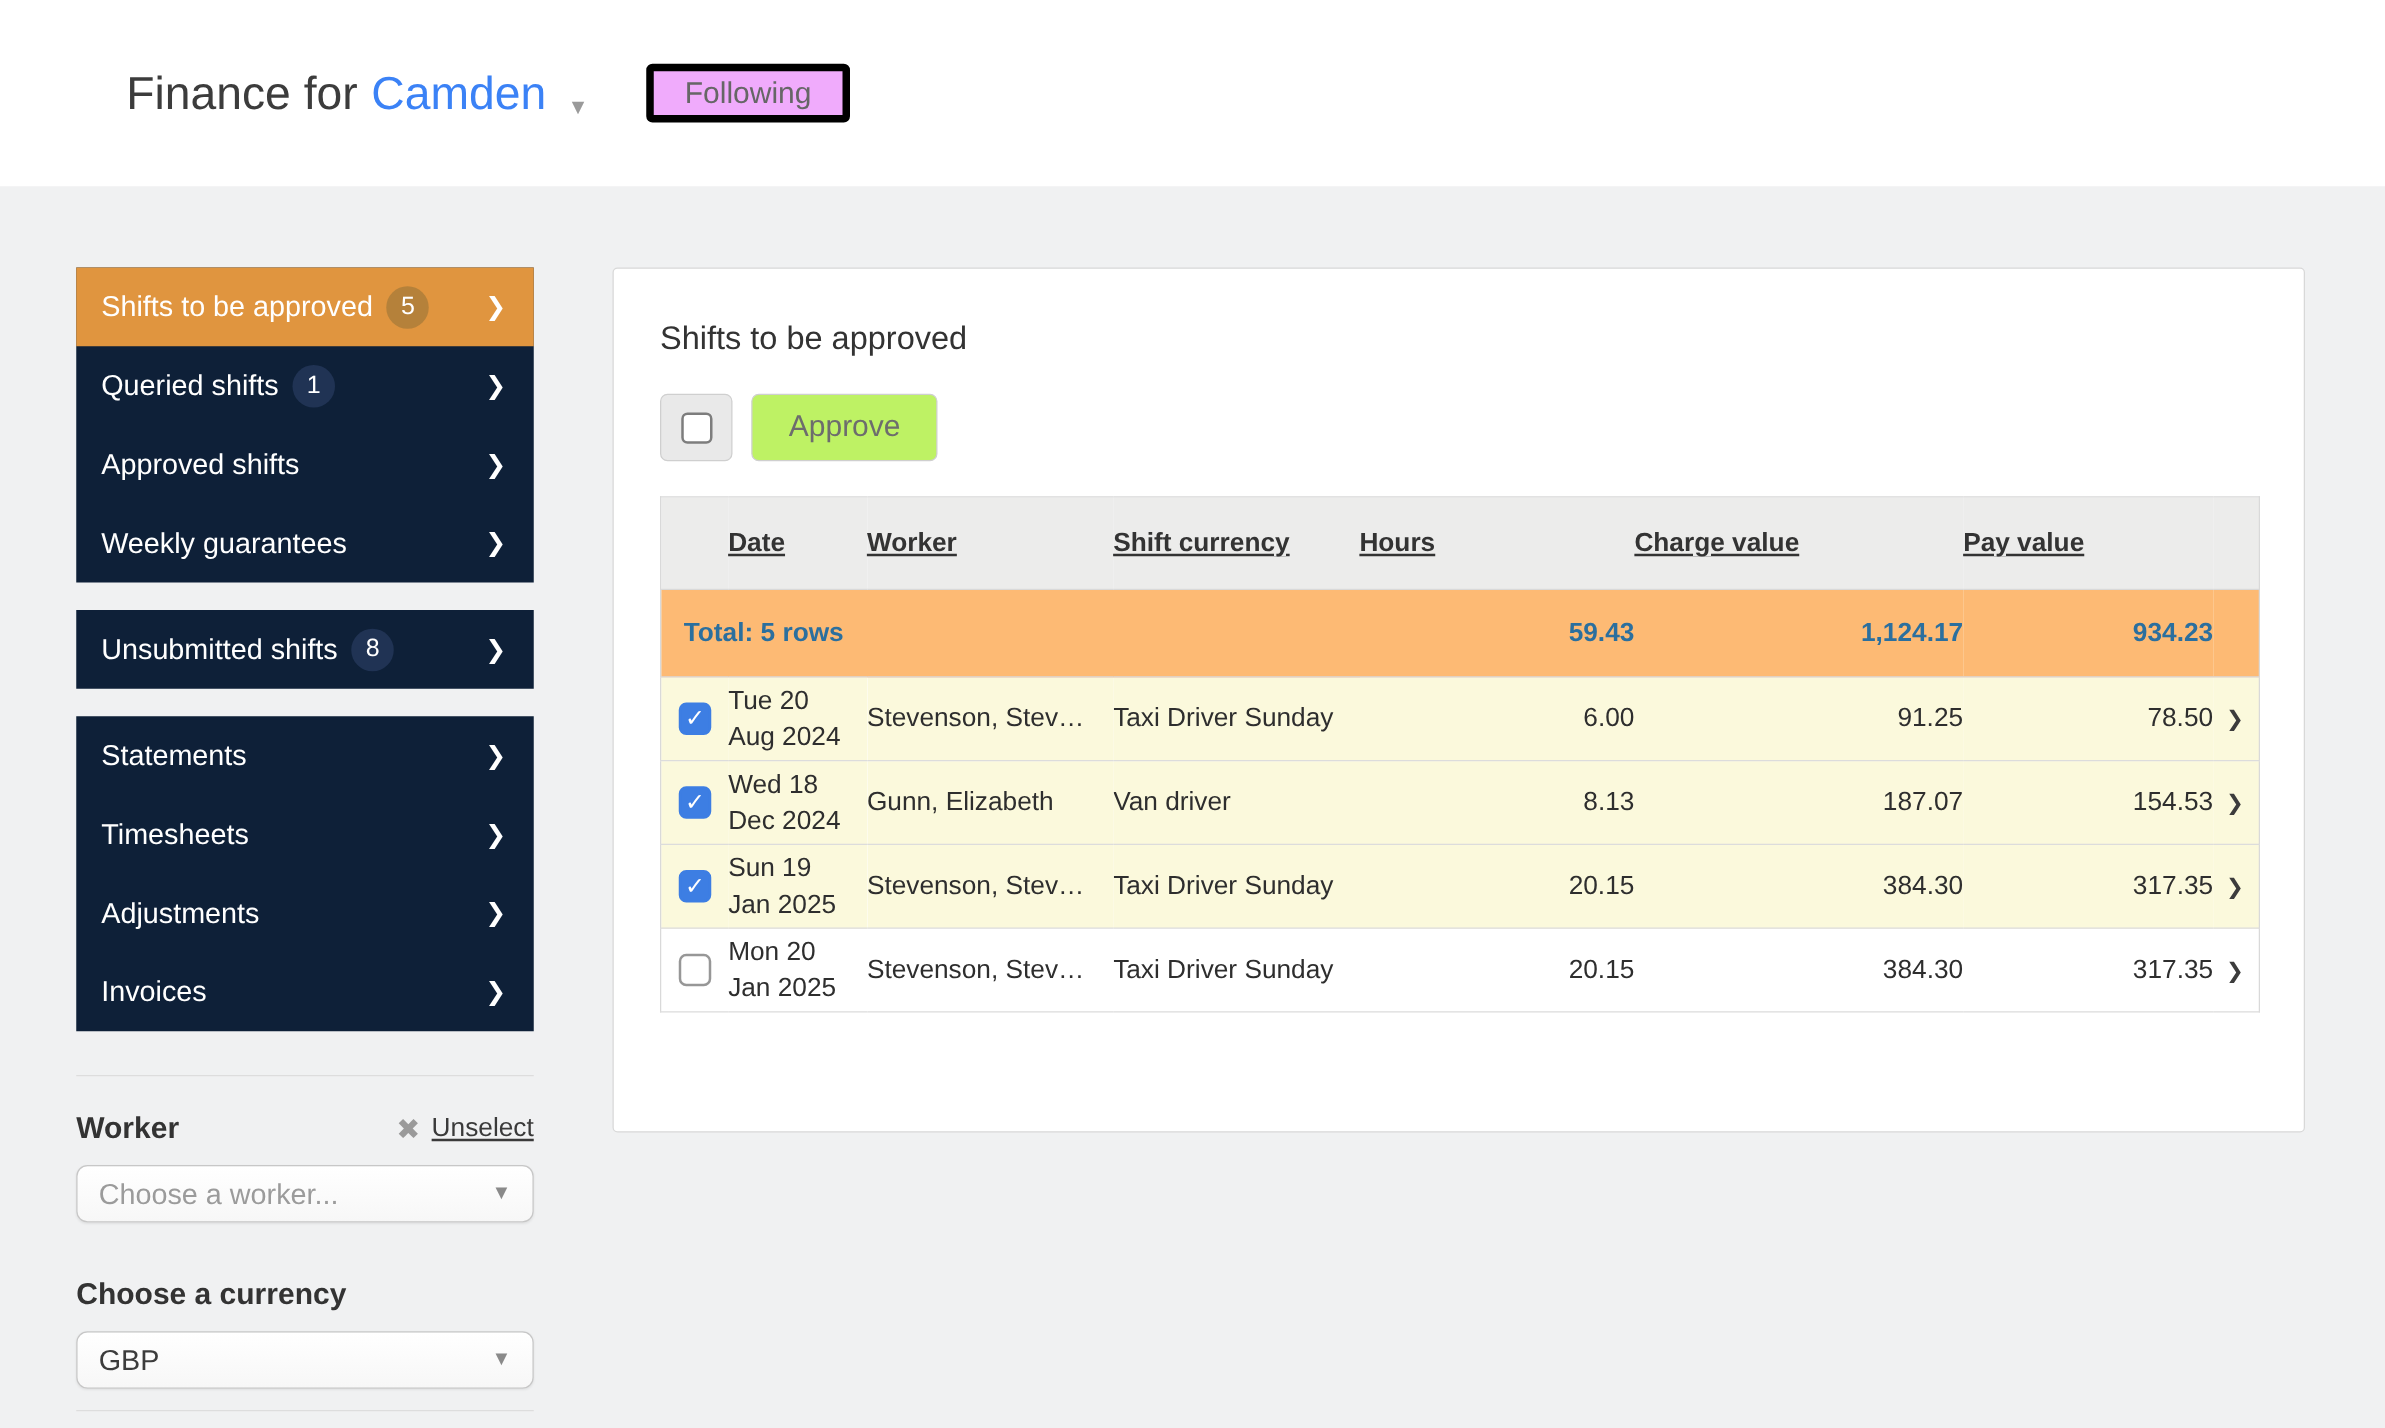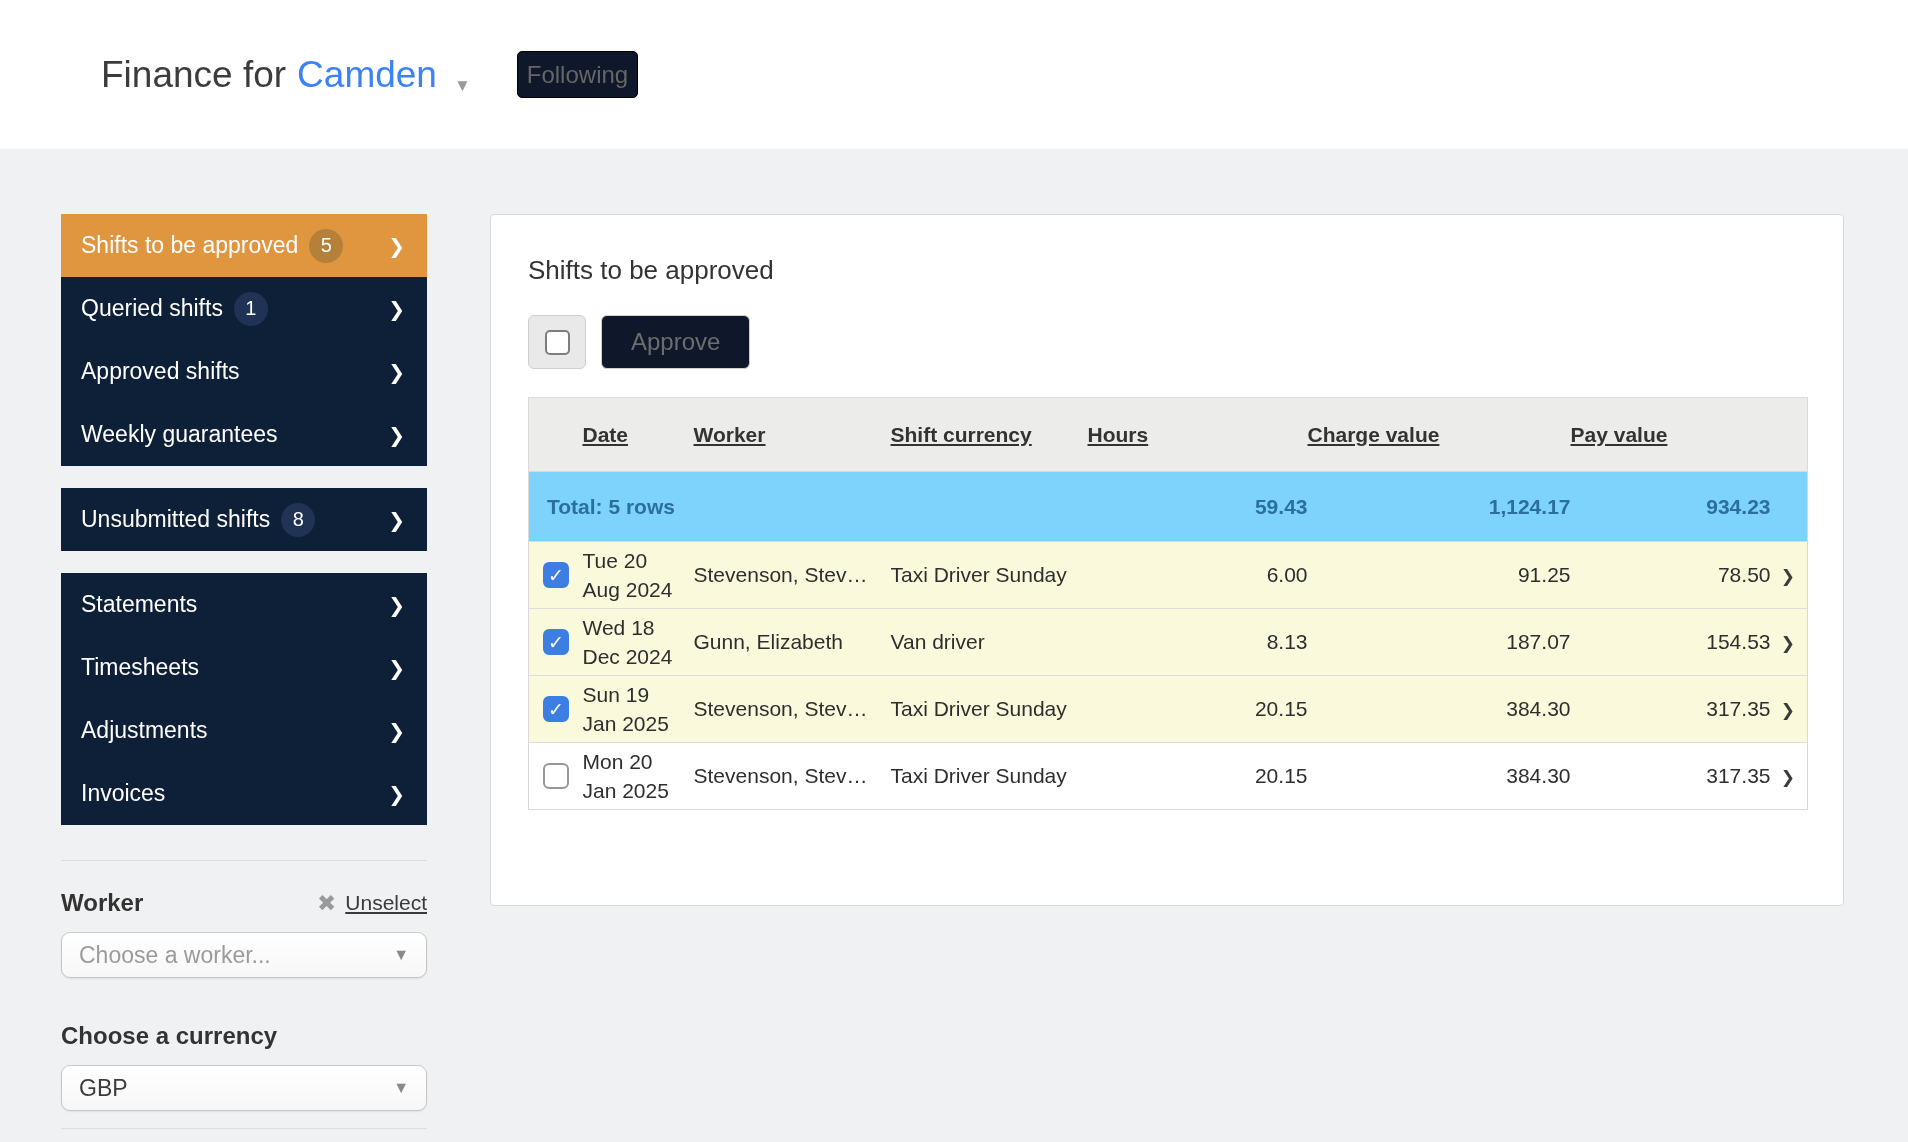--- a/index.html
+++ b/index.html
@@ -14,22 +14,22 @@
   
   .top-header {
     position:absolute; left:0; top:0; width:1908px; height:149px;
     background:#ffffff; display:flex; align-items:center;
   }
   .page-title { margin-left:101px; font-size:37px; font-weight:400; display:flex; align-items:flex-end; }
   .title-primary { color:#3c3c3c; }
   .title-secondary { color:#3b82f6; margin-left:11px; }
   .title-caret { color:#9a9a9a; font-size:17px; margin-left:17px; margin-top:5px; }
   .following-btn {
-    margin-left:46px; height:47px; padding:0 9px;
-    background:#0f172a; border:1px solid #000000; border-radius:5px;
+    margin-left:46px; height:47px; padding:0 25px;
+    background:#f0abfc; border:6px solid #000000; border-radius:5px;
     font-size:24px; color:#666; display:flex; align-items:center; cursor:pointer;
     font-family:inherit;
   }
 
   
   .sidebar { position:absolute; left:61px; top:214px; width:366px; }
   .nav-group { background:#0e2038; margin-bottom:22px; }
   .nav-item {
     height:63px; display:flex; align-items:center;
     padding:0 22px 0 20px; color:#ffffff; font-size:23px; cursor:pointer;
@@ -76,21 +76,21 @@
 
   .controls-row { margin-top:29px; display:flex; align-items:center; gap:15px; }
   .select-all-btn {
     width:58px; height:54px; background:#e9e9e9; border:1px solid #cfcfcf;
     border-radius:6px; display:flex; align-items:center; justify-content:center; cursor:pointer;
   }
   .select-all-box {
     width:25px; height:25px; background:#ffffff; border:2px solid #7d7d7d; border-radius:5px;
   }
   .approve-btn {
-    height:54px; padding:0 29px; background:#0f172a; border:1px solid #cfcfcf;
+    height:54px; padding:0 29px; background:#bef264; border:1px solid #cfcfcf;
     border-radius:6px; font-size:24px; color:#6d6d6d; display:flex; align-items:center;
     cursor:pointer; font-family:inherit;
   }
 
   
   table.shifts-table {
     margin-top:28px; width:1280px; border-collapse:collapse;
     font-size:21px; color:#2e2e2e; table-layout:fixed;
   }
   .shifts-table th, .shifts-table td { padding:0; vertical-align:middle; }
@@ -105,21 +105,21 @@
   .col-worker { width:197px; }
   .col-hours { width:220px; }
   .col-charge { width:263px; }
   .col-pay { width:200px; }
   .col-arrow { width:37px; }
   .num { text-align:right; }
   .shifts-table .edge-l { border-left:1px solid #d9d9d9; }
   .shifts-table .edge-r { border-right:1px solid #d9d9d9; }
 
   tr.total-row td {
-    background:#7dd3fc; height:70px; color:#2b6f9e; font-weight:bold;
+    background:#fdba74; height:70px; color:#2b6f9e; font-weight:bold;
     border-bottom:1px solid #d9d9d9;
   }
   tr.total-row td.total-label-cell { padding-left:18px; }
 
   tr.data-row td { height:67px; border-bottom:1px solid #dcdcdc; background:#ffffff; }
   tr.data-row.selected td { background:#fbf9dc; }
   td.check-cell { padding-left:14px; }
   .row-checkbox {
     width:26px; height:26px; border-radius:6px; background:#ffffff;
     border:2px solid #979797; display:flex; align-items:center; justify-content:center;

